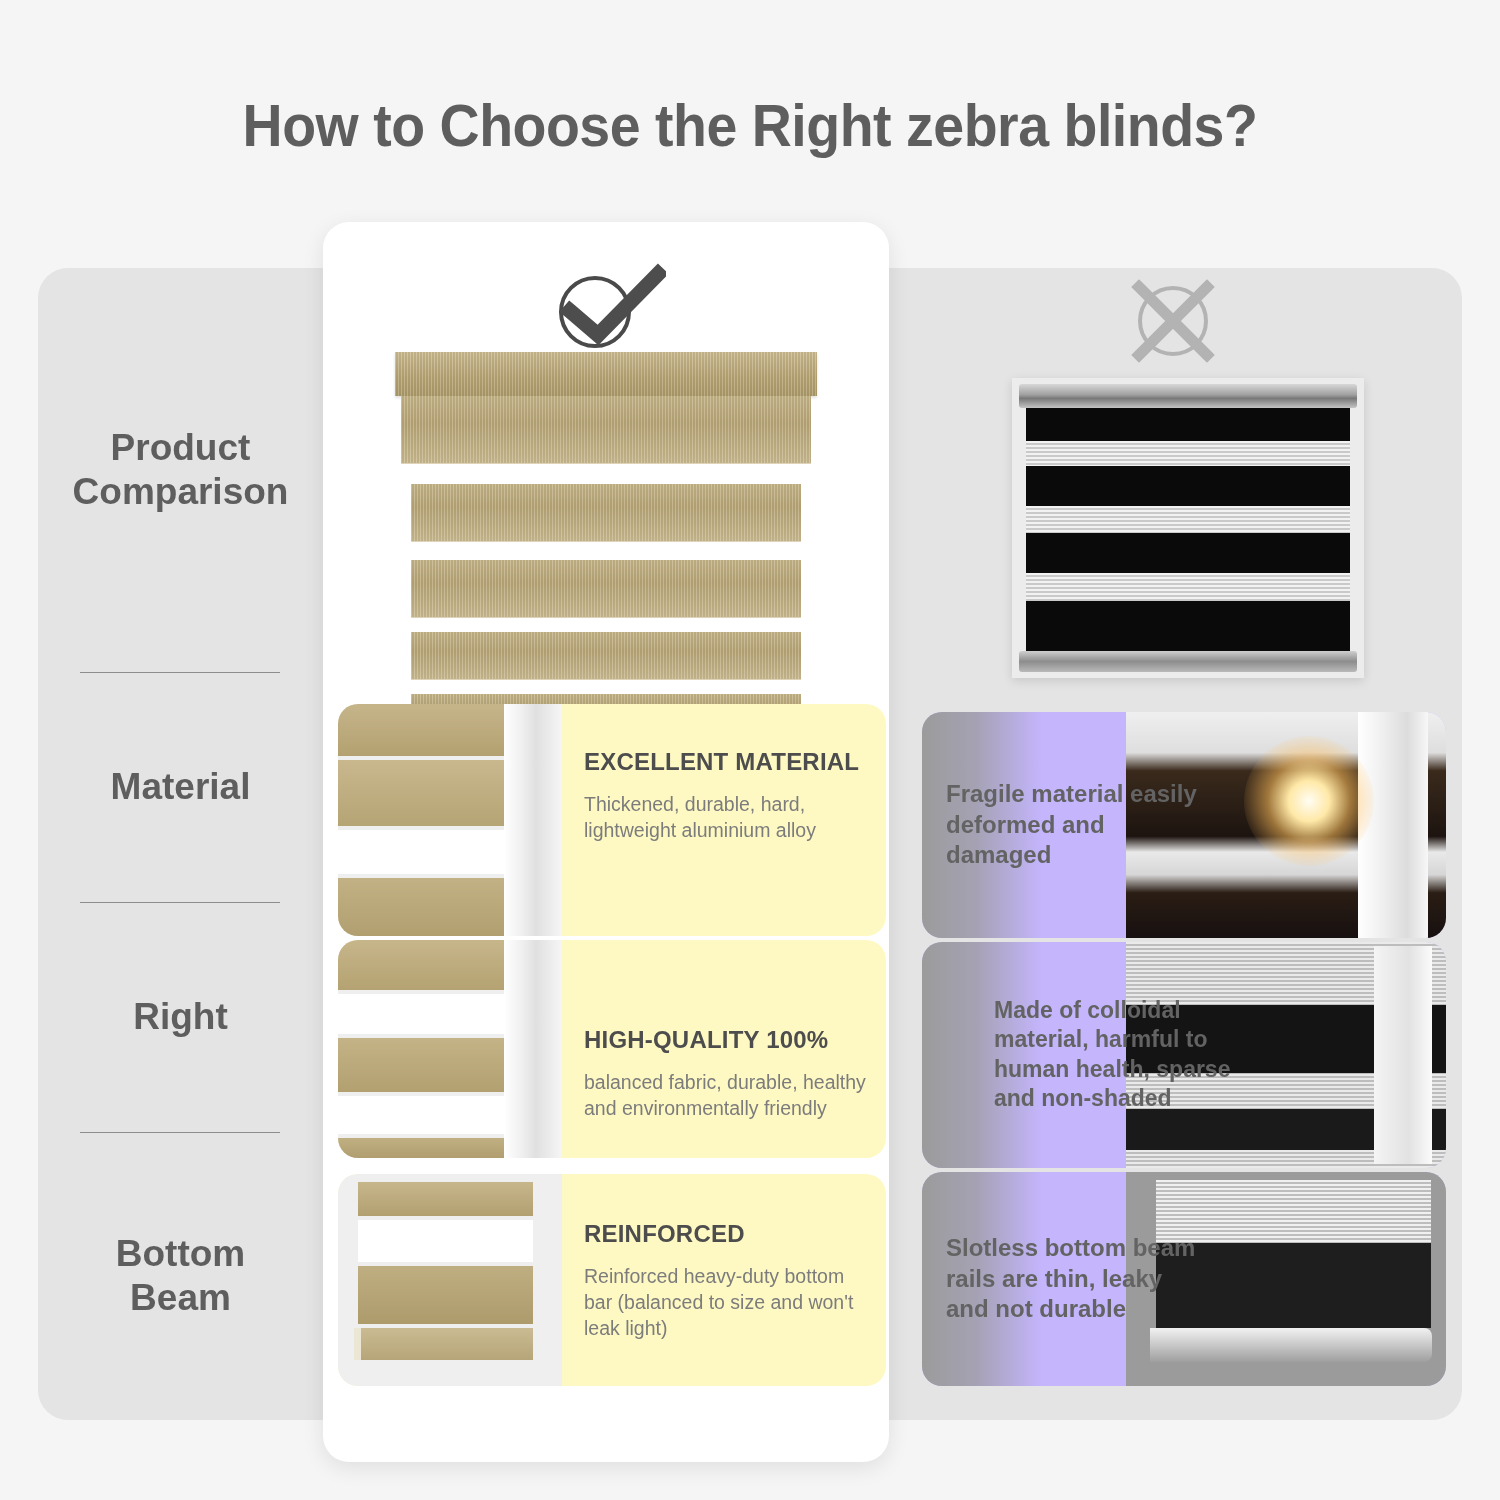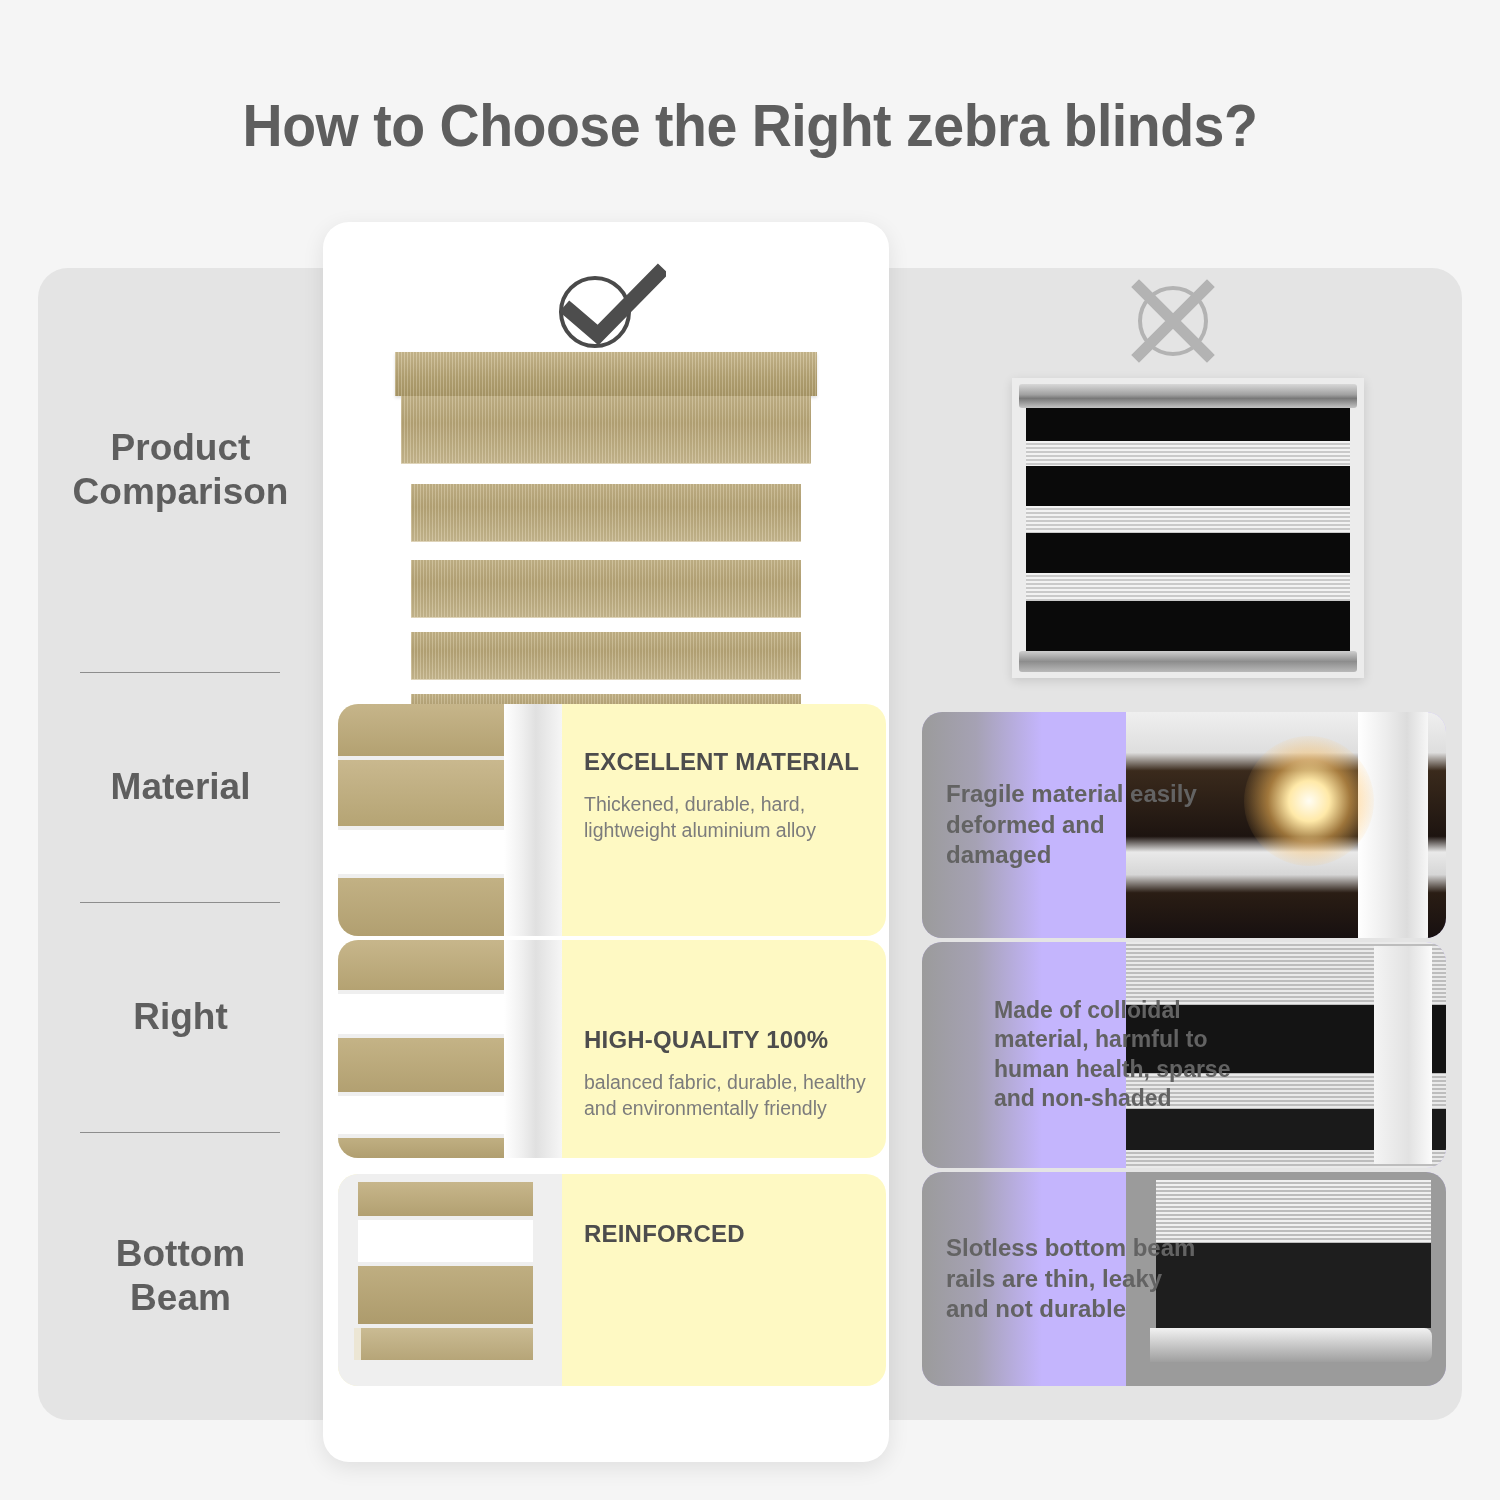--- a/index.html
+++ b/index.html
@@ -305,20 +305,21 @@
     <div class="feat-img">
       <div class="ph">
         <div class="ph-band" style="top:8px;left:20px;width:78%;height:34px;background:linear-gradient(#c7b68b,#b2a071);"></div>
         <div class="ph-band" style="top:46px;left:20px;width:78%;height:42px;background:#ffffff;"></div>
         <div class="ph-band" style="top:92px;left:20px;width:78%;height:58px;background:linear-gradient(#bfae81,#ad9b6c);"></div>
         <div class="ph-band" style="top:154px;left:16px;width:80%;height:32px;background:linear-gradient(#cabb93,#b6a578);border-left:7px solid #ece6d4;"></div>
       </div>
     </div>
     <div class="feat-txt">
       <div class="feat-h">REINFORCED</div>
+      <div class="feat-p">Reinforced heavy-duty bottom bar (balanced to size and won't leak light)</div>
     </div>
   </div>
 
   <div class="bad b0">
     <div class="bad-photo">
       <div style="position:absolute;inset:0;background:linear-gradient(to bottom,#efefef 0%,#dedede 18%,#3a2a1c 26%,#1d1410 55%,#e9e9e9 62%,#d6d6d6 72%,#2a1d14 80%,#171010 100%);"></div>
       <div style="position:absolute;right:18px;top:0;width:70px;height:100%;background:linear-gradient(to right,#ffffff,#ededed 40%,#dcdcdc 70%,#f7f7f7);"></div>
       <div class="flare" style="right:72px;top:24px;"></div>
     </div>
     <div class="bad-fade"></div>

